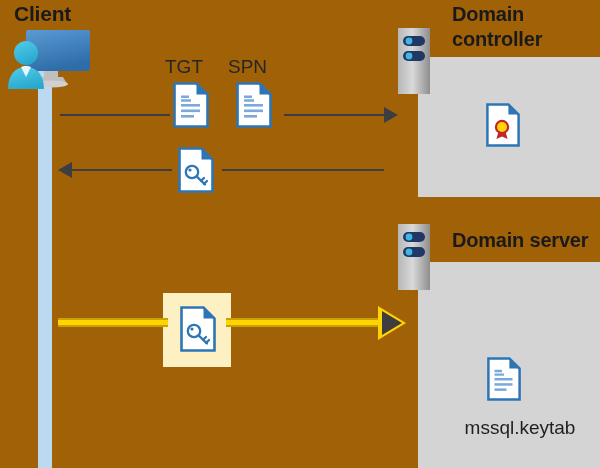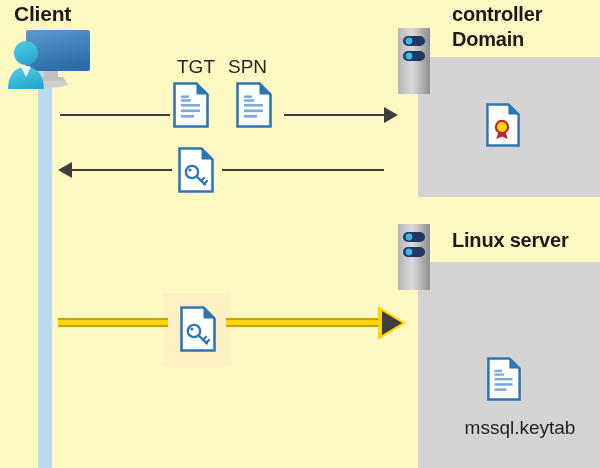--- a/index.html
+++ b/index.html
@@ -7,21 +7,21 @@
     padding: 0;
     background: #ffffff;
   }
   body {
     font-family: "Liberation Sans", sans-serif;
   }
   #canvas {
     position: relative;
     width: 600px;
     height: 468px;
-    background: #fef9c3;
+    background: #a16207;
     overflow: hidden;
   }
   .abs { position: absolute; }
 
   
   .lifeline {
     left: 38px;
     top: 62px;
     width: 14px;
     height: 406px;
@@ -52,21 +52,21 @@
     font-size: 20px;
     line-height: 25px;
     width: 148px;
   }
   .doc-caption {
     font-size: 19px;
     color: #1f1f1f;
     text-align: center;
     width: 200px;
   }
-  .tgt-label { left: 165px; top: 56px; width: 50px; font-size: 19px; color: #262626; text-align: right; }
+  .tgt-label { left: 165px; top: 56px; width: 50px; font-size: 19px; color: #262626; text-align: left; }
   .spn-label { left: 228px; top: 56px; width: 52px; font-size: 19px; color: #262626; text-align: left; }
   .keytab-label { left: 420px; top: 417px; }
 
   
   .panel {
     background: #d4d4d4;
   }
   .panel-dc   { left: 418px; top: 57px;  width: 182px; height: 140px; }
   .panel-linux{ left: 418px; top: 262px; width: 182px; height: 206px; }
 
@@ -192,34 +192,34 @@
         </linearGradient>
       </defs>
       <rect x="0" y="0" width="32" height="66" fill="url(#rackg1)"></rect>
       <rect x="5" y="8" width="22" height="10" rx="5" fill="#1f3864"></rect>
       <circle cx="11" cy="13" r="3.4" fill="#41b6e6"></circle>
       <rect x="5" y="23" width="22" height="10" rx="5" fill="#1f3864"></rect>
       <circle cx="11" cy="28" r="3.4" fill="#41b6e6"></circle>
     </svg>
   </div>
   <div class="abs hdr-label dc-label">
+    <div>Domain</div>
     <div>controller</div>
-    <div>Domain</div>
   </div>
 
   <div class="abs server server-linux">
     <svg viewBox="0 0 32 66" width="32" height="66">
       <rect x="0" y="0" width="32" height="66" fill="url(#rackg1)"></rect>
       <rect x="5" y="8" width="22" height="10" rx="5" fill="#1f3864"></rect>
       <circle cx="11" cy="13" r="3.4" fill="#41b6e6"></circle>
       <rect x="5" y="23" width="22" height="10" rx="5" fill="#1f3864"></rect>
       <circle cx="11" cy="28" r="3.4" fill="#41b6e6"></circle>
     </svg>
   </div>
-  <div class="abs hdr-label linux-label">Linux server</div>
+  <div class="abs hdr-label linux-label">Domain server</div>
 
   <div class="abs line-h line-req-a"></div>
   <div class="abs line-h line-req-b"></div>
   <div class="abs arrow-right arrow-req"></div>
 
   <div class="abs tgt-label">TGT</div>
   <div class="abs spn-label">SPN</div>
 
   <div class="abs icon-tgt">
     <svg viewBox="0 0 36 46" width="36" height="46">

